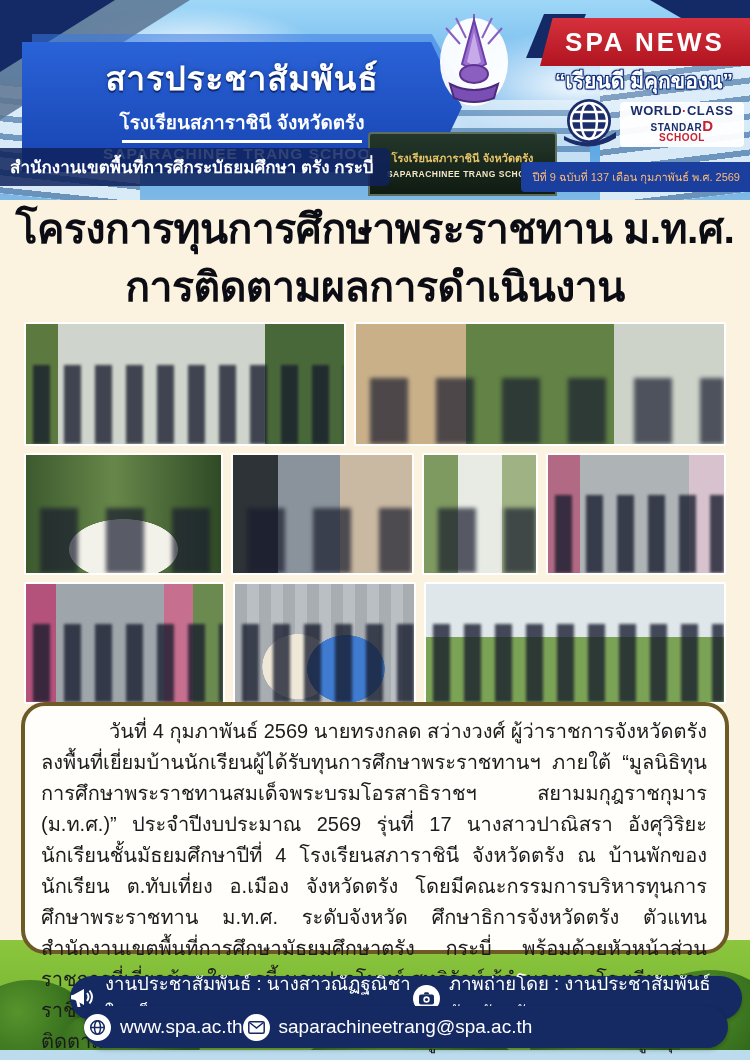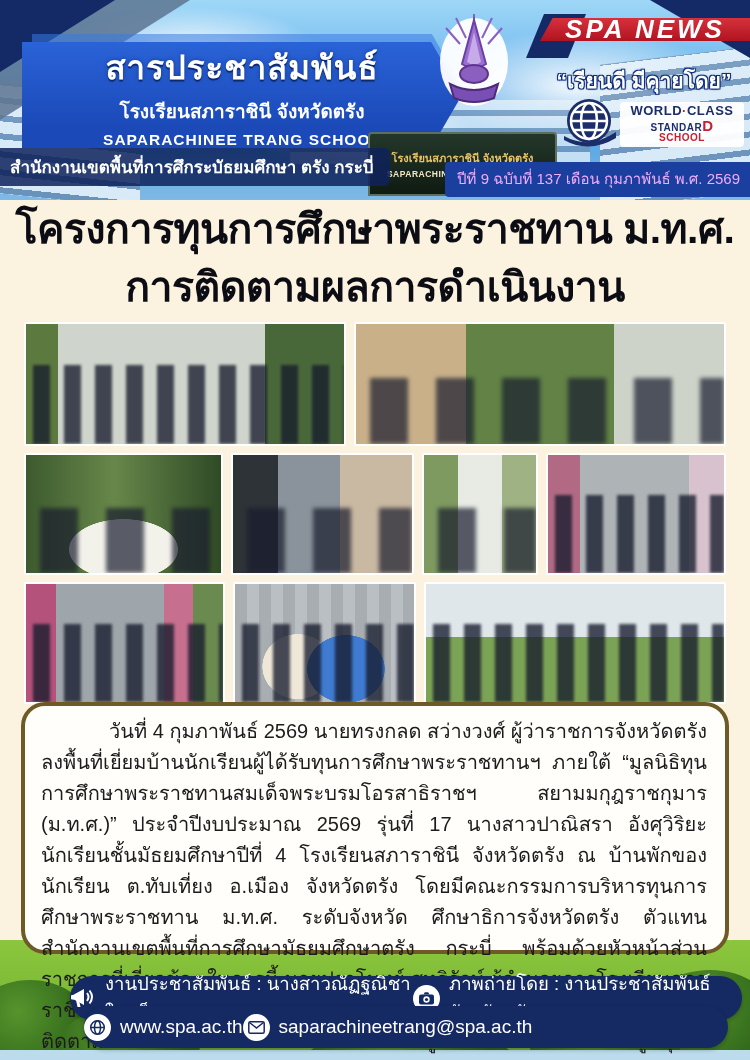--- a/index.html
+++ b/index.html
@@ -20,36 +20,36 @@
   .bc{left:290px;top:100px;width:300px;height:70px;opacity:.75;}
   .br{left:600px;top:55px;width:160px;height:145px;transform:skewY(-7deg);}
   .tri{position:absolute;top:0;left:0;}
   .tri-tl-2{width:190px;height:120px;background:#5d7490;clip-path:polygon(0 0,100% 0,0 100%);opacity:.85;}
   .tri-tl-1{width:115px;height:72px;background:#132a66;clip-path:polygon(0 0,100% 0,0 100%);}
   .tri-tr{left:auto;right:0;width:100px;height:58px;background:#132a66;clip-path:polygon(0 0,100% 0,100% 100%);}
 
   .banner-wrap{position:absolute;left:22px;top:42px;width:440px;height:106px;}
   .banner-shadow{position:absolute;left:10px;top:-8px;width:430px;height:106px;background:#3b78e0;opacity:.55;
     clip-path:polygon(0 0,93% 0,100% 50%,93% 100%,0 100%);}
-  .banner-arrow{position:absolute;left:0;top:0;width:440px;height:106px;
+  .banner-arrow{position:absolute;left:0;top:0;width:440px;height:130px;
     background:linear-gradient(180deg,#2a63d8 0%,#1b49b8 80%);
     clip-path:polygon(0 0,93% 0,100% 50%,93% 100%,0 100%);
     display:flex;flex-direction:column;align-items:center;justify-content:center;color:#fff;}
   .banner-title{font-size:33px;font-weight:bold;letter-spacing:1px;
     text-shadow:0 2px 0 #0d2a70,0 0 4px rgba(13,42,112,.6);}
   .banner-school-th{font-size:19px;font-weight:bold;margin-top:2px;}
   .banner-rule{width:240px;height:3px;background:#fff;margin:3px 0 2px;}
   .banner-school-en{font-size:15.5px;font-weight:bold;letter-spacing:1px;}
 
   .crest{position:absolute;left:428px;top:6px;width:92px;height:104px;}
 
-  .news-badge{position:absolute;left:540px;top:18px;width:210px;height:23px;
+  .news-badge{position:absolute;left:540px;top:18px;width:210px;height:48px;
     background:linear-gradient(180deg,#d6313c,#b01420);
     clip-path:polygon(6% 0,100% 0,100% 100%,0 100%);
-    display:flex;align-items:center;justify-content:center;font-style:italic;}
+    display:flex;align-items:center;justify-content:center;}
   .news-accent{position:absolute;left:526px;top:14px;width:60px;height:44px;background:#132a66;
     clip-path:polygon(30% 0,100% 0,70% 100%,0 100%);}
   .news-badge span{color:#fff;font-weight:bold;font-size:26px;letter-spacing:3px;}
   .motto{position:absolute;left:538px;top:64px;width:212px;text-align:center;color:#fff;
     font-size:21px;font-weight:bold;
     text-shadow:0 0 3px #10307c,1px 1px 0 #10307c,-1px 1px 0 #10307c,1px -1px 0 #10307c,-1px -1px 0 #10307c;}
 
   .wcs{position:absolute;left:592px;top:96px;width:152px;height:56px;text-decoration:underline;}
   .wcs-globe{position:absolute;left:-34px;top:-4px;}
   .wcs-text{position:absolute;left:28px;top:6px;background:rgba(255,255,255,.95);border-radius:4px;
@@ -64,21 +64,21 @@
     background:linear-gradient(180deg,#24372a,#101b12);border:2px solid #5c6e5e;border-radius:4px 4px 0 0;
     display:flex;flex-direction:column;align-items:center;justify-content:center;z-index:1;}
   .sign-th{color:#e7c469;font-size:11px;font-weight:bold;}
   .sign-en{color:#f3e7c8;font-size:8.5px;font-weight:bold;letter-spacing:.5px;margin-top:2px;}
 
   .district-bar{position:absolute;left:0;top:148px;z-index:2;background:rgba(14,34,92,.85);
     padding:5px 16px 6px 10px;border-radius:0 6px 6px 0;}
   .district-bar span{color:#fff;font-size:17px;font-weight:bold;}
   .issue-bar{position:absolute;right:0;top:162px;z-index:2;background:#1b3f9e;
     padding:5px 10px 6px 12px;border-radius:4px 0 0 4px;}
-  .issue-bar span{color:#f0abfc;font-size:15px;margin-top:24px;}
+  .issue-bar span{color:#fdba74;font-size:11px;margin-top:24px;}
 
   
   .title-block{position:absolute;top:200px;left:0;width:750px;text-align:center;}
   .title-line{font-size:41px;font-weight:bold;color:#0c0c14;line-height:1.42;letter-spacing:-.5px;}
 
   
   .photos{position:absolute;top:322px;left:24px;width:702px;display:flex;flex-direction:column;gap:7px;}
   .prow{display:flex;gap:8px;}
   .photo{position:relative;height:122px;border:2px solid #fff;box-sizing:border-box;border-radius:2px;overflow:hidden;}
   .r1 .photo{height:124px;}
@@ -169,21 +169,21 @@
         <path d="M46 26 L53 56 Q46 61 39 56 Z" fill="#c7aae8"></path>
         <ellipse cx="46" cy="68" rx="14" ry="9" fill="#8a5fc0" stroke="#5d338f" stroke-width="2"></ellipse>
         <path d="M22 78 Q46 90 70 78 L66 92 Q46 100 26 92 Z" fill="#7a4fb5" stroke="#4d2a7a" stroke-width="2"></path>
       </svg>
     </div>
 
     <div class="news-accent"></div>
     <div class="news-badge">
       <span>SPA NEWS</span>
     </div>
-    <div class="motto">“เรียนดี มีคุายโดย”</div>
+    <div class="motto">“เรียนดี มีคุกของน”</div>
 
     <div class="wcs">
       <div class="wcs-globe">
         <svg width="62" height="62" viewBox="0 0 62 62">
           <circle cx="31" cy="29" r="22" fill="#1b2d6b"></circle>
           <g stroke="#ffffff" stroke-width="2.5" fill="none">
             <circle cx="31" cy="29" r="18"></circle>
             <ellipse cx="31" cy="29" rx="8" ry="18"></ellipse>
             <line x1="13" y1="29" x2="49" y2="29"></line>
             <line x1="15" y1="20" x2="47" y2="20"></line>

